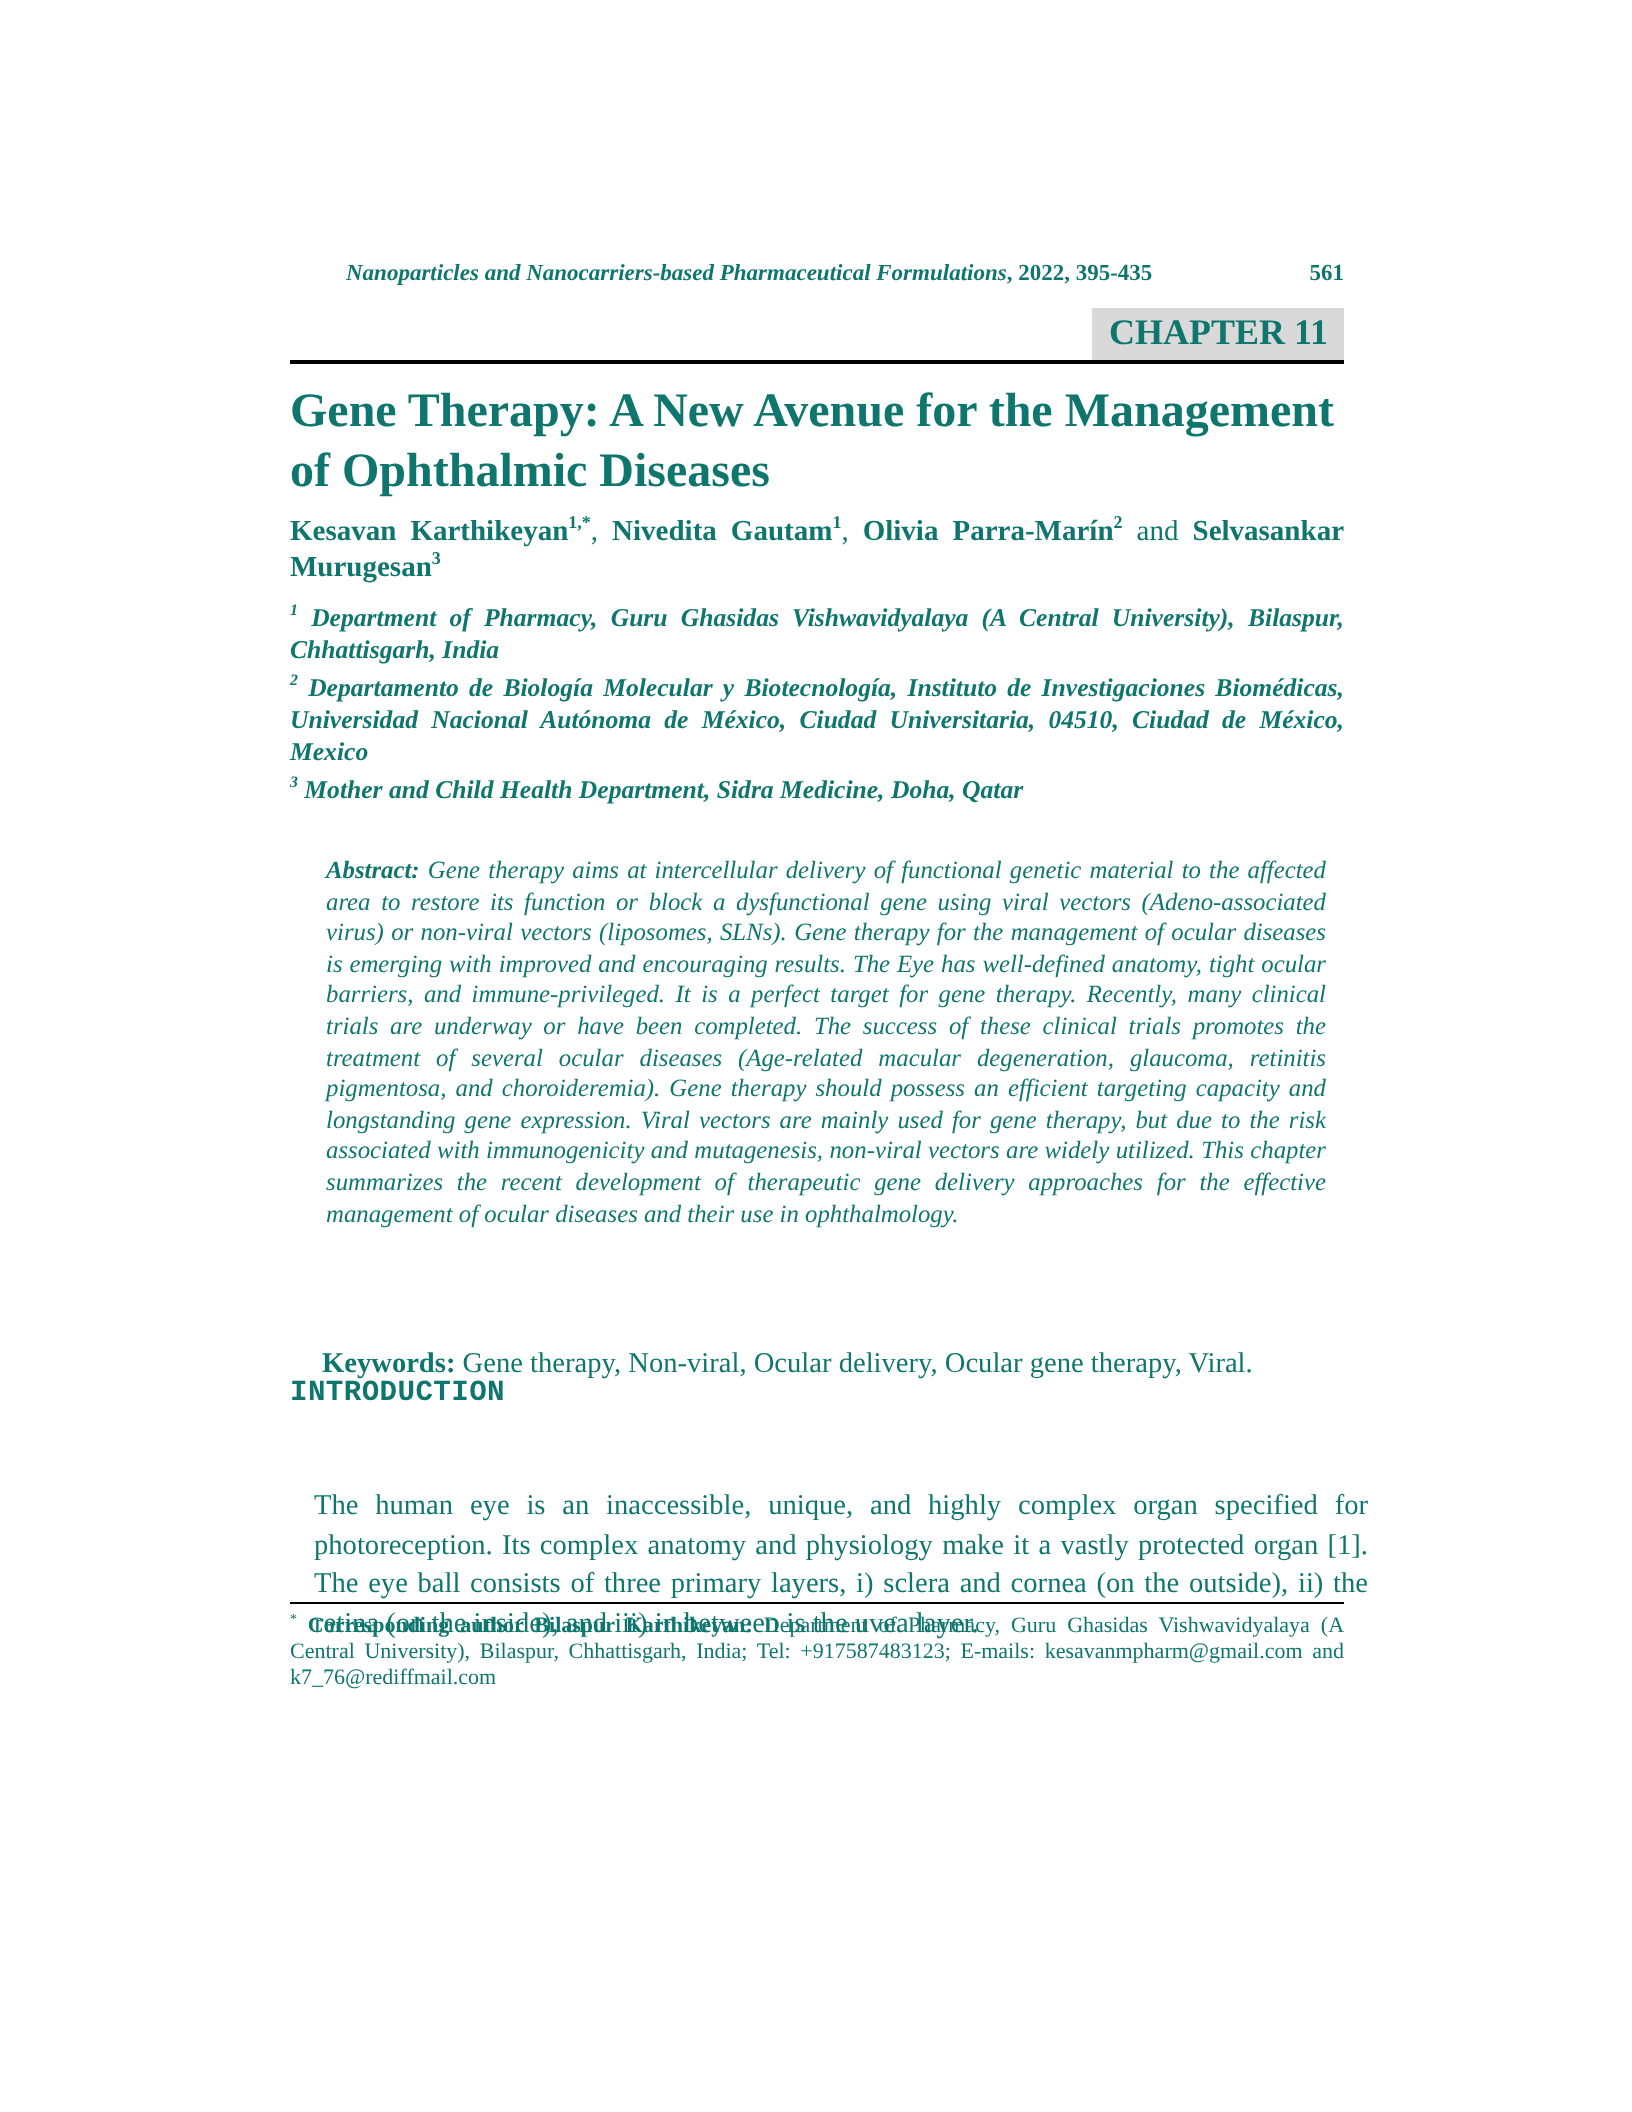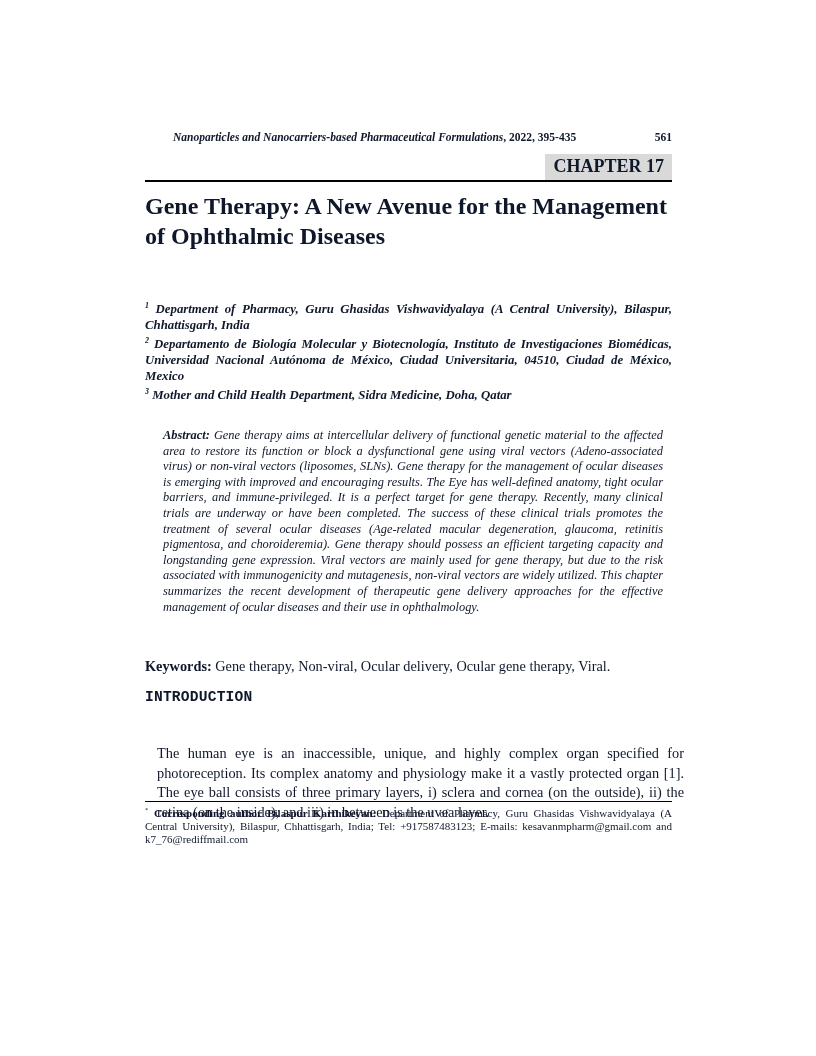--- a/index.html
+++ b/index.html
@@ -1,18 +1,18 @@
 <!DOCTYPE html>
 <html><head>
 <meta charset="utf-8">
 <style>
   html,body{margin:0;padding:0;background:#ffffff;}
   .page{
     position:relative;width:816px;height:1024px;background:#ffffff;
-    font-family:"Liberation Serif","DejaVu Serif",serif;color:#0f172a;
+    font-family:"Liberation Serif","DejaVu Serif",serif;color:#0f766e;
     overflow:hidden;
   }
   sup{font-size:0.62em;line-height:0;vertical-align:super;}
   .header-row{
     position:absolute;top:131px;left:145px;width:527px;box-sizing:border-box;
     display:flex;justify-content:space-between;align-items:baseline;
     padding-left:28px;font-size:11.5px;font-weight:bold;
   }
   .run-title{font-style:italic;}
   .run-meta{font-style:normal;}
@@ -37,21 +37,21 @@
     position:absolute;top:301px;left:145px;width:527px;
     font-style:italic;font-size:12.8px;line-height:16px;text-align:justify;font-weight:bold;
   }
   .affiliations p{margin:0 0 3px 0;}
   .abstract{
     position:absolute;top:428px;left:163px;width:500px;
     font-size:12.4px;line-height:15.6px;text-align:justify;margin:0;font-style:italic;
   }
   .keywords{
     position:absolute;top:658px;left:145px;width:527px;
-    font-size:14.3px;margin:0;
+    font-size:14.3px;margin:16px;
   }
   .section-heading{
     position:absolute;top:689px;left:145px;width:527px;
     font-size:14.6px;font-weight:bold;letter-spacing:0.2px;margin:0;font-family:Liberation Mono, monospace;
   }
   .body-para{
     position:absolute;top:732px;left:145px;width:527px;
     font-size:14.3px;line-height:19.6px;text-align:justify;margin:12px;
   }
   .footnote{
@@ -69,25 +69,26 @@
 <body>
 
 <div class="page">
 
   <div class="header-row">
     <span><span class="run-title">Nanoparticles and Nanocarriers-based Pharmaceutical Formulations</span><span class="run-meta">, 2022, 395-435</span></span>
     <span class="page-number">561</span>
   </div>
 
   <div class="chapter-row">
-    <span class="chapter-badge">CHAPTER 17</span>
+    <span class="chapter-badge">CHAPTER 11</span>
   </div>
 
   <h1 class="article-title" style="margin:0;">Gene Therapy: A New Avenue for the Management of Ophthalmic Diseases</h1>
 
+  <div class="authors-line"><b>Kesavan Karthikeyan<sup>1,*</sup></b>, <b>Nivedita Gautam<sup>1</sup></b>, <b>Olivia Parra-Marín<sup>2</sup></b> and <b>Selvasankar Murugesan<sup>3</sup></b></div>
 
   <div class="affiliations">
       <p><sup>1</sup> Department of Pharmacy, Guru Ghasidas Vishwavidyalaya (A Central University), Bilaspur, Chhattisgarh, India</p>
       <p><sup>2</sup> Departamento de Biología Molecular y Biotecnología, Instituto de Investigaciones Biomédicas, Universidad Nacional Autónoma de México, Ciudad Universitaria, 04510, Ciudad de México, Mexico</p>
       <p><sup>3</sup> Mother and Child Health Department, Sidra Medicine, Doha, Qatar</p>
     </div>
 
   <p class="abstract"><b>Abstract:</b> <span>Gene therapy aims at intercellular delivery of functional genetic material to the affected area to restore its function or block a dysfunctional gene using viral vectors (Adeno-associated virus) or non-viral vectors (liposomes, SLNs). Gene therapy for the management of ocular diseases is emerging with improved and encouraging results. The Eye has well-defined anatomy, tight ocular barriers, and immune-privileged. It is a perfect target for gene therapy. Recently, many clinical trials are underway or have been completed. The success of these clinical trials promotes the treatment of several ocular diseases (Age-related macular degeneration, glaucoma, retinitis pigmentosa, and choroideremia). Gene therapy should possess an efficient targeting capacity and longstanding gene expression. Viral vectors are mainly used for gene therapy, but due to the risk associated with immunogenicity and mutagenesis, non-viral vectors are widely utilized. This chapter summarizes the recent development of therapeutic gene delivery approaches for the effective management of ocular diseases and their use in ophthalmology.</span></p>
 
   <p class="keywords"><b>Keywords:</b> <span>Gene therapy, Non-viral, Ocular delivery, Ocular gene therapy, Viral.</span></p>

